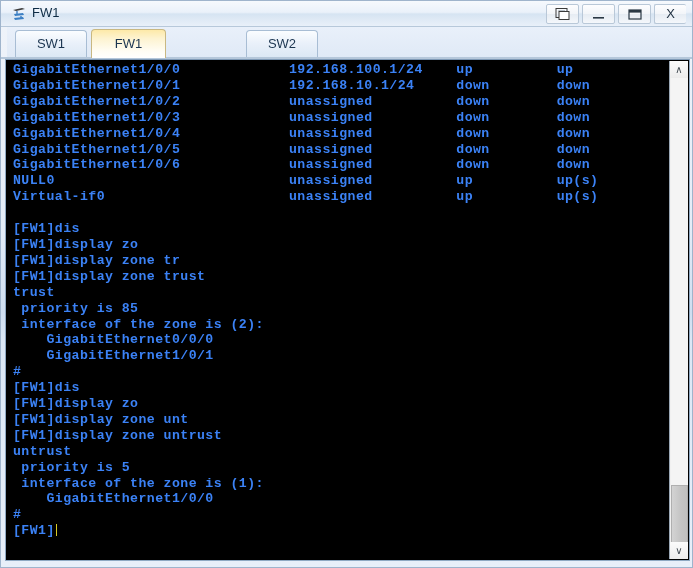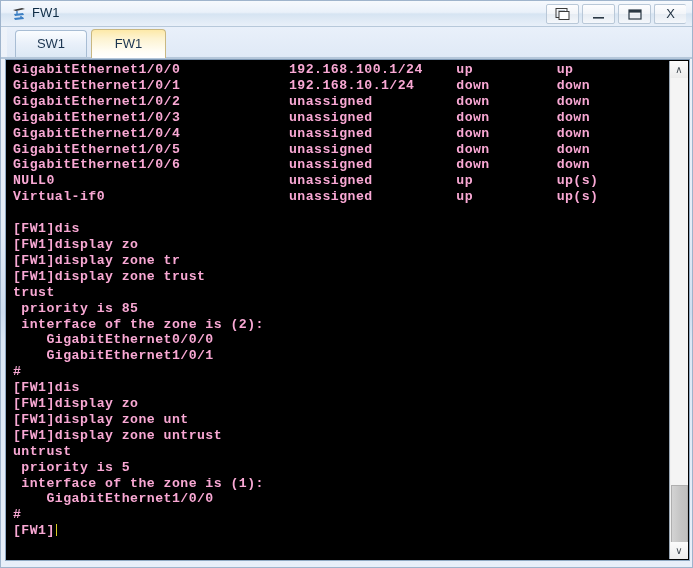--- a/index.html
+++ b/index.html
@@ -128,21 +128,21 @@
     background: #000000;
   }
   #term-text {
     position: absolute;
     left: 7px;
     top: 2px;
     margin: 0;
     font-family: "Liberation Mono", "DejaVu Sans Mono", monospace;
     font-size: 13.2px;
     line-height: 15.9px;
-    color: #f9a8d4;
+    color: #3b82f6;
     white-space: pre;
     letter-spacing: 0.45px;
     font-weight: bold;
   }
   #cursor {
     display: inline-block;
     width: 1px;
     height: 12px;
     background: #d8ca22;
     vertical-align: -2px;
@@ -230,20 +230,21 @@
       </svg>
     </div>
     <div class="winbtn close">
       <span class="glyph">X</span>
     </div>
   </div>
 
   <div id="tabstrip">
     <div class="tab" id="tab0"><span>SW1</span></div>
     <div class="tab active" id="tab1"><span>FW1</span></div>
+    <div class="tab" id="tab3"><span>SW2</span></div>
   </div>
   <div id="tabstrip-underline"></div>
 
   <div id="terminal-frame">
     <div id="terminal">
       <pre id="term-text">GigabitEthernet1/0/0             192.168.100.1/24    up          up
 GigabitEthernet1/0/1             192.168.10.1/24     down        down
 GigabitEthernet1/0/2             unassigned          down        down
 GigabitEthernet1/0/3             unassigned          down        down
 GigabitEthernet1/0/4             unassigned          down        down

